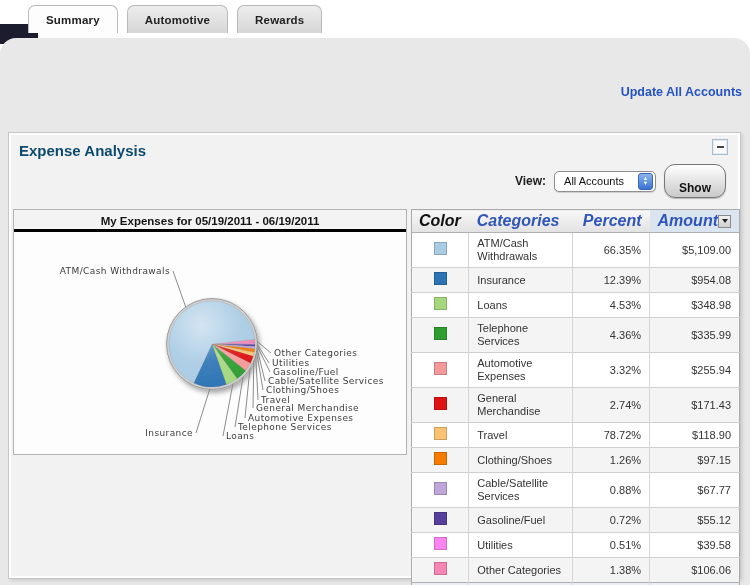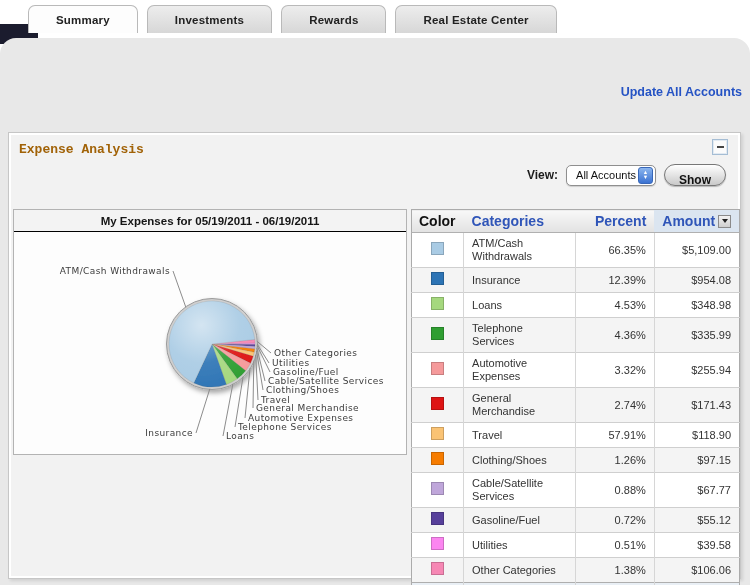--- a/index.html
+++ b/index.html
@@ -5,75 +5,75 @@
   * { margin:0; padding:0; box-sizing:border-box; }
   html,body { width:750px; height:585px; overflow:hidden; background:#ffffff;
               font-family:"Liberation Sans", sans-serif; }
   .page { position:relative; width:750px; height:585px; }
 
   
   .nav-backdrop { position:absolute; left:0; top:24px; width:38px; height:20px; background:#1b1c2e; }
 
   
   .tabs { position:absolute; left:28px; top:5px; display:flex; gap:9px; z-index:5; }
-  .tab { height:28px; padding:0 27px; display:flex; align-items:center;
+  .tab { height:28px; padding:0 17px; display:flex; align-items:center;
          border:1px solid #b9b9b9; border-bottom:none; border-radius:7px 7px 0 0;
          background:linear-gradient(#ededed,#d7d7d7); cursor:pointer;
          font-size:11.5px; font-weight:bold; color:#222; letter-spacing:0.2px; }
   .tab.active { background:#fdfdfd; }
 
   
   .card { position:absolute; left:0; top:38px; width:750px; height:547px;
           background:#e8e8e8; border-radius:16px 16px 0 0; }
 
   .update-link { position:absolute; top:47px; right:8px; font-size:12.5px; font-weight:bold;
                  color:#2553c4; text-decoration:none; cursor:pointer; z-index:4; }
 
   
   .panel { position:absolute; left:8px; width:733px; background:#f2f2f2;
            border:1px solid #c6c6c6;
            box-shadow: inset 0 0 0 2px #ffffff, 2px 2px 3px rgba(0,0,0,0.10); }
   .panel.expense  { top:94px;  height:447px; }
-  .panel-title { position:absolute; left:10px; top:9px; font-size:13px; font-weight:bold; color:#a16207;font-family:Liberation Mono, monospace; }
+  .panel-title { position:absolute; left:10px; top:9px; font-size:15px; font-weight:bold; color:#0c4a6e; }
   .collapse-box { position:absolute; top:6px; right:12px; width:16px; height:16px;
                   background:#fbfbfb; border:1px solid #a5bdd4; box-shadow:0 0 0 1px #e2eaf2 inset;
                   display:flex; align-items:center; justify-content:center; cursor:pointer; }
   .minus-dash { width:7px; height:2px; background:#444; }
 
   
   .view-row { position:absolute; top:31px; right:14px; display:flex; align-items:center; gap:8px; }
   .view-label { font-size:12px; font-weight:bold; color:#1c1c1c; }
   .select { display:inline-flex; align-items:center; height:21px; background:#ffffff;
-            border:1px solid #8f8f8f; border-radius:5px; padding:0 2px 0 9px; gap:2px;
+            border:1px solid #8f8f8f; border-radius:5px; padding:0 2px 0 9px; gap:14px;
             box-shadow:0 1px 1px rgba(0,0,0,0.15); cursor:pointer; }
   .select-value { font-size:11px; color:#111; }
   .stepper { width:15px; height:17px; border-radius:3px;
              background:linear-gradient(#8cb6ee,#3b72d2); border:1px solid #3867b8;
              display:flex; flex-direction:column; align-items:center; justify-content:center;
              color:#fff; font-size:5.5px; line-height:5px; }
-  .show-btn { height:22px; padding:8px 14px; border:1px solid #777; border-radius:11px;
+  .show-btn { height:22px; padding:16px 14px; border:1px solid #777; border-radius:11px;
               background:linear-gradient(#ffffff,#c9c9c9); font-size:12px; font-weight:bold;
               color:#111; cursor:pointer; box-shadow:0 1px 1px rgba(0,0,0,0.25);
               font-family:"Liberation Sans", sans-serif; }
 
   
   .chart-box { position:absolute; left:4px; top:76px; width:394px; height:246px;
                background:#fdfdfd; border:1px solid #b3b3b3; }
   .chart-title { height:22px; line-height:22px; text-align:center; background:#f3f3f3;
-                 border-bottom:1px solid #000000; font-size:11.5px; font-weight:bold; color:#151515; }
+                 border-bottom:3px solid #000000; font-size:11.5px; font-weight:bold; color:#151515; }
   .chart-box svg { display:block; }
   .pie-label { font-family:"DejaVu Sans", sans-serif; font-size:9px; letter-spacing:0.4px; fill:#3c3c3c; }
 
   
   .expense-table { position:absolute; left:402px; top:76px; width:329px;
                    border-collapse:collapse; background:#ffffff; border:1px solid #ababab;
                    font-size:11px; color:#333; }
-  .expense-table th { height:23px; font-size:14px; font-weight:bold; color:#2f55b8;
+  .expense-table th { height:23px; font-size:16px; font-weight:bold; color:#2f55b8;
                       background:linear-gradient(#f8f8f8,#e2e2e2); border-bottom:1px solid #b0b0b0;
-                      text-align:left; padding:0 8px; }
+                      text-align:left; padding:0 8px;font-style:italic; }
   .expense-table th.th-color { color:#111; width:43px; padding-left:7px; }
   .expense-table th.th-cat { width:118px;margin-left:32px; }
   .expense-table th.th-pct { width:82px; text-align:right; }
   .expense-table th.th-amt { width:86px; background:#dbe5f0; }
   .amt-head { display:flex; align-items:center; }
   .sort-box { margin-left:auto; width:13px; height:13px; background:linear-gradient(#f2f2f2,#cfcfcf);
               border:1px solid #8a8a8a; display:flex; align-items:center; justify-content:center; cursor:pointer; }
   .sort-tri { width:0; height:0; border-left:3px solid transparent; border-right:3px solid transparent;
               border-top:4px solid #222; }
   .expense-table td { border-top:1px solid #cfcfcf; padding:4px 8px; line-height:13px; vertical-align:middle; }
@@ -85,23 +85,22 @@
   .expense-table tfoot td { background:#e9eff5; font-weight:bold; color:#111; border-top:1px solid #aeaeae; }
 </style>
 </head>
 <body>
 
 <div class="page">
   <div class="nav-backdrop"></div>
 
   <div class="tabs" id="tab-bar">
       <div class="tab active">Summary</div>
-      <div class="tab">Investments</div>
+      <div class="tab">Automotive</div>
       <div class="tab">Rewards</div>
-      <div class="tab">Real Estate Center</div>
     </div>
 
   <div class="card">
     <a class="update-link">Update All Accounts</a>
 
     <section class="panel expense">
       <h2 class="panel-title">Expense Analysis</h2>
       <div class="collapse-box">
         <span class="minus-dash"></span>
       </div>
@@ -220,21 +219,21 @@
             </tr>
             <tr>
               <td class="td-swatch"><span class="swatch" style="background: rgb(222, 20, 20);"></span></td>
               <td>General Merchandise</td>
               <td class="td-pct">2.74%</td>
               <td class="td-amt">$171.43</td>
             </tr>
             <tr>
               <td class="td-swatch"><span class="swatch" style="background: rgb(250, 195, 116);"></span></td>
               <td>Travel</td>
-              <td class="td-pct">57.91%</td>
+              <td class="td-pct">78.72%</td>
               <td class="td-amt">$118.90</td>
             </tr>
             <tr>
               <td class="td-swatch"><span class="swatch" style="background: rgb(246, 124, 0);"></span></td>
               <td>Clothing/Shoes</td>
               <td class="td-pct">1.26%</td>
               <td class="td-amt">$97.15</td>
             </tr>
             <tr>
               <td class="td-swatch"><span class="swatch" style="background: rgb(191, 166, 218);"></span></td>

